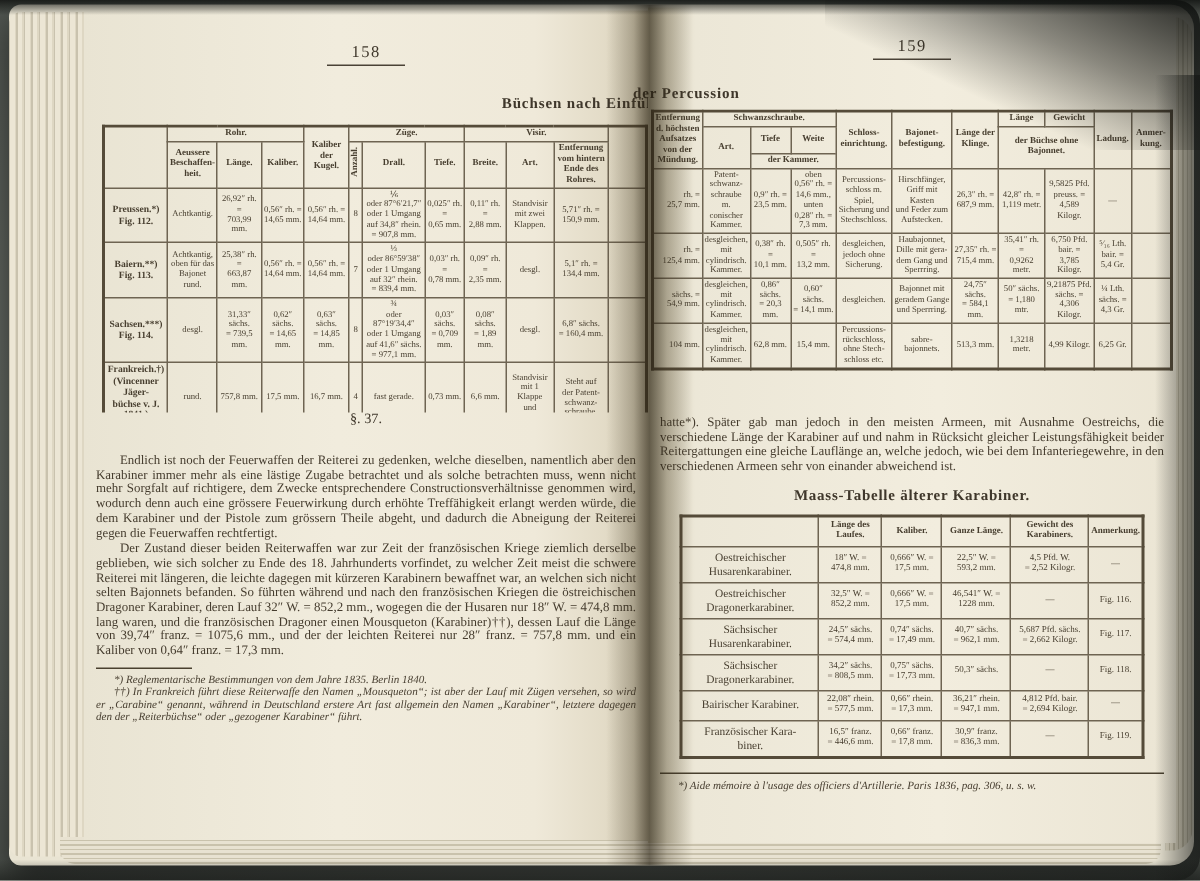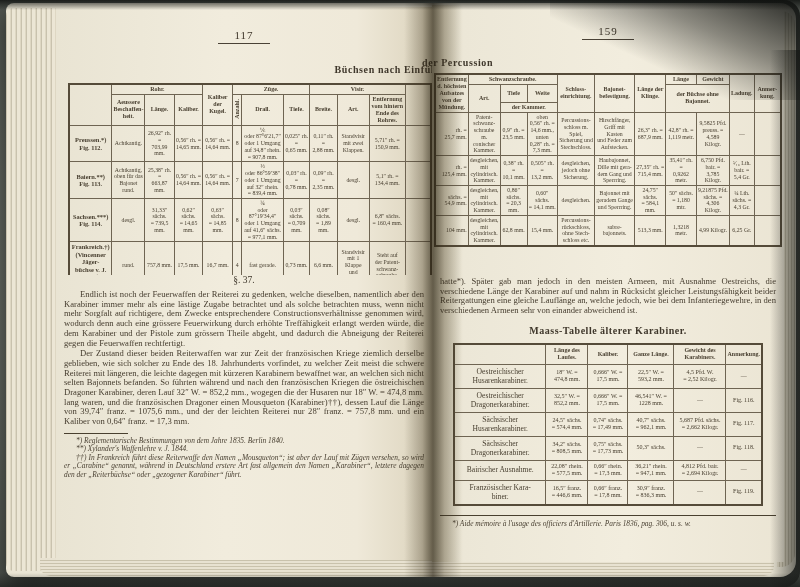--- a/index.html
+++ b/index.html
@@ -44,40 +44,40 @@
   .sliver{text-align:right;}
   table.rt td:first-child{text-align:right;}
 
   table.mt{border-collapse:collapse;table-layout:fixed;margin:0 auto;border:2px solid #554b39;}
   table.mt th,table.mt td{border:1px solid #6e6452;padding:2px 1px;text-align:center;vertical-align:middle;
         font-size:6px;line-height:1.25;white-space:pre-line;color:#473e2f;}
   table.mt td:first-child{font-size:7.6px;}
   table.mt thead th{font-weight:bold;}
 
   .flow{position:absolute;}
-  .sec-head{text-align:center;font-size:9.5px;margin:0 0 5px;}
+  .sec-head{text-align:center;font-size:9.5px;margin:0 0 17px;}
   .bodyp{font-size:8.6px;line-height:9.7px;text-align:justify;margin:0 0 1px;text-indent:16px;color:#453c2e;}
   .bodyp.noindent{text-indent:0;}
   .fn-rule{border-top:1px solid #49402f;width:64px;margin:6px 0 3px;}
   .fn-rule.long{width:100%;margin:9px 0 4px;}
   .fn{font-size:7.4px;line-height:8.5px;text-align:justify;margin:0;text-indent:12px;color:#4a4133;font-style:italic;}
   .m-title{text-align:center;font-weight:bold;font-size:10px;letter-spacing:.5px;margin:9px 0 7px;}
 </style>
 </head>
 <body>
 
 <div class="shade-top"></div>
 
 <div class="book">
   <div class="stack-left"></div>
   <div class="stack-bottom"></div>
   <div class="stack-right"></div>
 
   <div class="page page-left">
-    <div class="pagenum" style="top:22px;"><span>117</span></div>
+    <div class="pagenum" style="top:22px;"><span>158</span></div>
     <div class="tbl-title" style="top:57px;right:-28px;">Büchsen nach Einführung</div>
 
     <div class="tclip" style="top:76px;left:12px;width:364px;height:192px;">
       <table class="bt lt">
         <colgroup>
           <col style="width:44px">
             <col style="width:32px">
             <col style="width:35px">
             <col style="width:32px">
           <col style="width:34px">
@@ -223,21 +223,20 @@
           </tbody>
       </table>
     </div>
 
     <div class="flow" style="top:268px;left:8px;width:360px;">
       <div class="sec-head">§. 37.</div>
       <p class="bodyp">Endlich ist noch der Feuerwaffen der Reiterei zu gedenken, welche dieselben, namentlich aber den Karabiner immer mehr als eine lästige Zugabe betrachtet und als solche betrachten muss, wenn nicht mehr Sorgfalt auf richtigere, dem Zwecke entsprechendere Constructionsverhältnisse genommen wird, wodurch denn auch eine grössere Feuerwirkung durch erhöhte Treffähigkeit erlangt werden würde, die dem Karabiner und der Pistole zum grössern Theile abgeht, und dadurch die Abneigung der Reiterei gegen die Feuerwaffen rechtfertigt.</p>
       <p class="bodyp">Der Zustand dieser beiden Reiterwaffen war zur Zeit der französischen Kriege ziemlich derselbe geblieben, wie sich solcher zu Ende des 18. Jahrhunderts vorfindet, zu welcher Zeit meist die schwere Reiterei mit längeren, die leichte dagegen mit kürzeren Karabinern bewaffnet war, an welchen sich nicht selten Bajonnets befanden. So führten während und nach den französischen Kriegen die östreichischen Dragoner Karabiner, deren Lauf 32″ W. = 852,2 mm., wogegen die der Husaren nur 18″ W. = 474,8 mm. lang waren, und die französischen Dragoner einen Mousqueton (Karabiner)††), dessen Lauf die Länge von 39,74″ franz. = 1075,6 mm., und der der leichten Reiterei nur 28″ franz. = 757,8 mm. und ein Kaliber von 0,64″ franz. = 17,3 mm.</p>
       <div class="fn-rule"></div>
       <p class="fn">*) Reglementarische Bestimmungen von dem Jahre 1835.  Berlin 1840.</p>
-      <p class="fn">**) Xylander's Waffenlehre v. J. 1844.</p>
       <p class="fn">††) In Frankreich führt diese Reiterwaffe den Namen „Mousqueton“; ist aber der Lauf mit Zügen versehen, so wird er „Carabine“ genannt, während in Deutschland erstere Art fast allgemein den Namen „Karabiner“, letztere dagegen den der „Reiterbüchse“ oder „gezogener Karabiner“ führt.</p>
     </div>
   </div>
 
   <div class="page page-right">
     <div class="pagenum" style="top:20px;"><span>159</span></div>
     <div class="tbl-title" style="top:52px;left:-10px;">der Percussion</div>
 
     <div class="tclip" style="top:68px;left:2px;width:348px;height:200px;">
       <table class="bt rt">
@@ -469,21 +468,21 @@
 Dragonerkarabiner.</td>
               <td>34,2″ sächs.
 = 808,5 mm.</td>
               <td>0,75″ sächs.
 = 17,73 mm.</td>
               <td>50,3″ sächs.</td>
               <td>—</td>
               <td>Fig. 118.</td>
             </tr>
             <tr>
-              <td>Bairischer Ausnahme.</td>
+              <td>Bairischer Karabiner.</td>
               <td>22,08″ rhein.
 = 577,5 mm.</td>
               <td>0,66″ rhein.
 = 17,3 mm.</td>
               <td>36,21″ rhein.
 = 947,1 mm.</td>
               <td>4,812 Pfd. bair.
 = 2,694 Kilogr.</td>
               <td>—</td>
             </tr>

